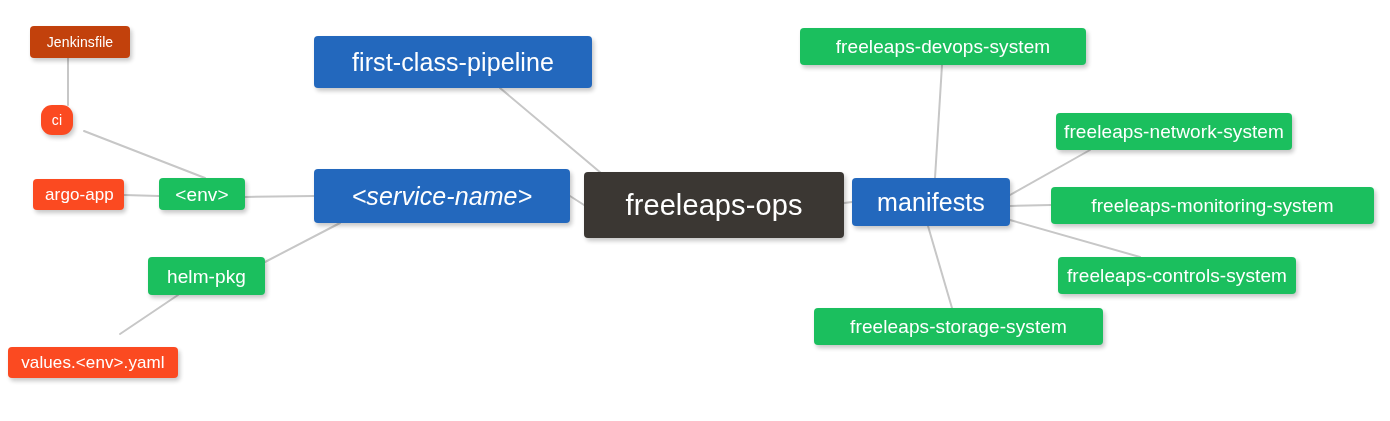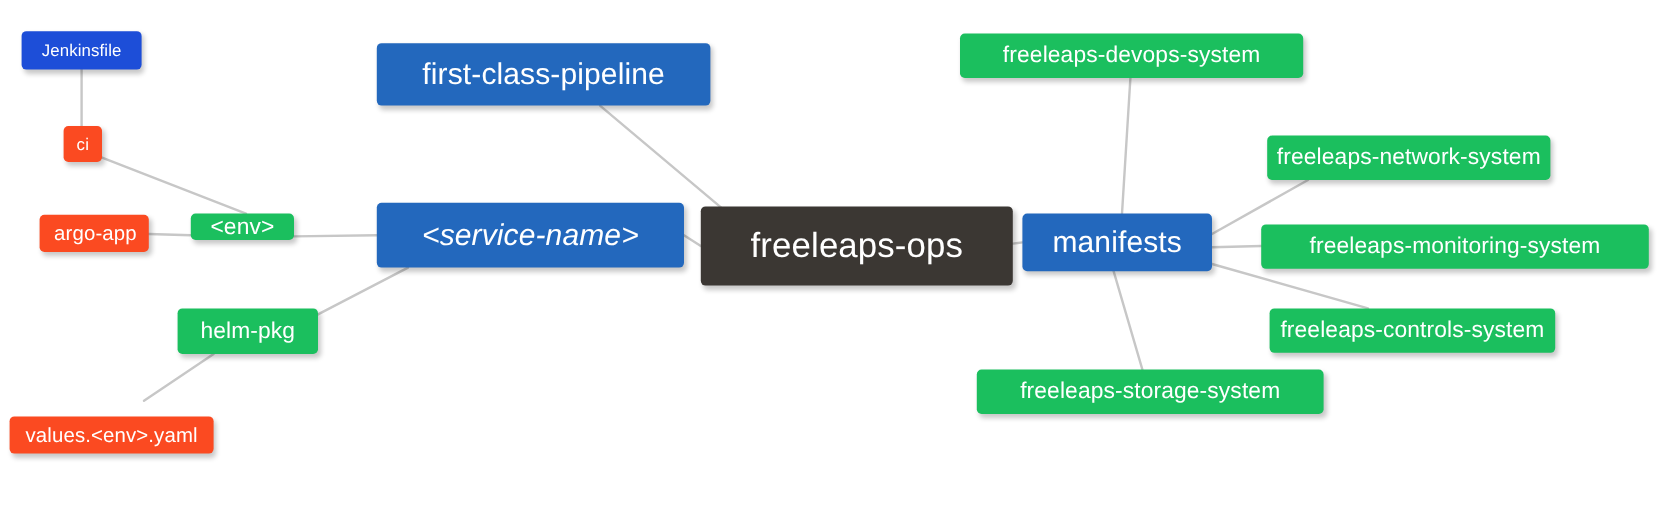--- a/index.html
+++ b/index.html
@@ -35,21 +35,21 @@
     color: #ffffff;
     white-space: nowrap;
     line-height: 1;
     box-shadow: 2px 3px 4px rgba(0,0,0,0.22);
     padding: 0 10px;
     letter-spacing: 0.1px;
   }
   .n-root    { background: #3b3733; }
   .n-blue    { background: #2368bd; }
   .n-green   { background: #1bbf5e; }
-  .n-orange  { background: #1d4ed8; }
+  .n-orange  { background: #c2410c; margin-left: 12px; }
   .n-red     { background: #fb4a21; }
 </style>
 </head>
 <body>
 
 <div id="canvas">
   <svg id="edges" viewBox="0 0 1390 421">
       <line x1="584" y1="205" x2="570" y2="196" stroke="#c7c7c7" stroke-width="2" stroke-linecap="round"></line>
       <line x1="601" y1="173" x2="500" y2="88" stroke="#c7c7c7" stroke-width="2" stroke-linecap="round"></line>
       <line x1="844" y1="203" x2="852" y2="202" stroke="#c7c7c7" stroke-width="2" stroke-linecap="round"></line>
@@ -71,30 +71,30 @@
       </div>
       <div class="node n-blue" style="left: 314px; top: 169px; width: 256px; height: 54px; font-size: 25px; font-style: italic;">
         <span>&lt;service-name&gt;</span>
       </div>
       <div class="node n-blue" style="left: 314px; top: 36px; width: 278px; height: 52px; font-size: 25px;">
         <span>first-class-pipeline</span>
       </div>
       <div class="node n-blue" style="left: 852px; top: 178px; width: 158px; height: 48px; font-size: 25px;">
         <span>manifests</span>
       </div>
-      <div class="node n-green" style="left: 159px; top: 178px; width: 86px; height: 22px; font-size: 19px;">
+      <div class="node n-green" style="left: 159px; top: 178px; width: 86px; height: 32px; font-size: 19px;">
         <span>&lt;env&gt;</span>
       </div>
       <div class="node n-green" style="left: 148px; top: 257px; width: 117px; height: 38px; font-size: 19px;">
         <span>helm-pkg</span>
       </div>
       <div class="node n-orange" style="left: 18px; top: 26px; width: 100px; height: 32px; font-size: 14px;">
         <span>Jenkinsfile</span>
       </div>
-      <div class="node n-red" style="left: 53px; top: 105px; width: 32px; height: 30px; font-size: 14px;">
+      <div class="node n-red" style="left: 41px; top: 105px; width: 32px; height: 30px; font-size: 14px; border-radius: 11px;">
         <span>ci</span>
       </div>
       <div class="node n-red" style="left: 33px; top: 179px; width: 91px; height: 31px; font-size: 17px; padding-left: 12px;">
         <span>argo-app</span>
       </div>
       <div class="node n-red" style="left: 8px; top: 334px; width: 170px; height: 31px; font-size: 17px; margin-top: 13px;">
         <span>values.&lt;env&gt;.yaml</span>
       </div>
       <div class="node n-green" style="left: 800px; top: 28px; width: 286px; height: 37px; font-size: 19px;">
         <span>freeleaps-devops-system</span>

